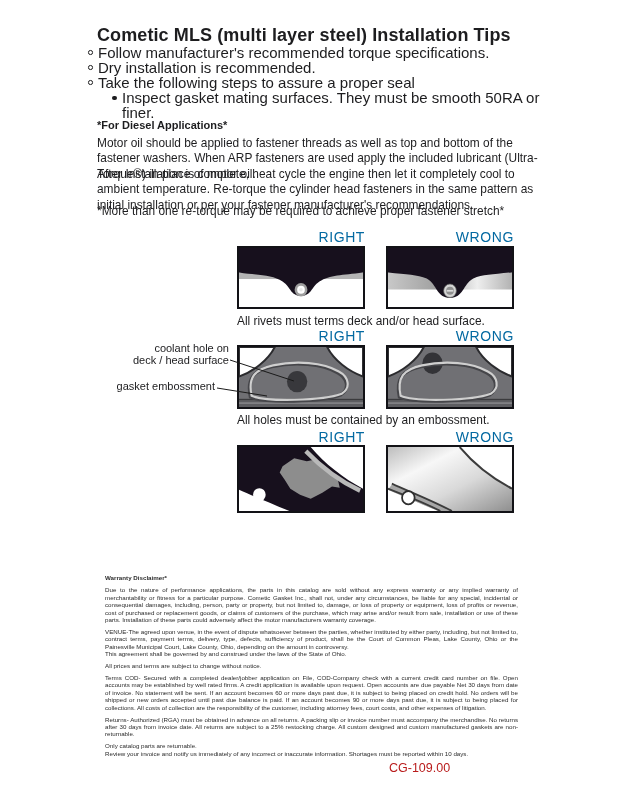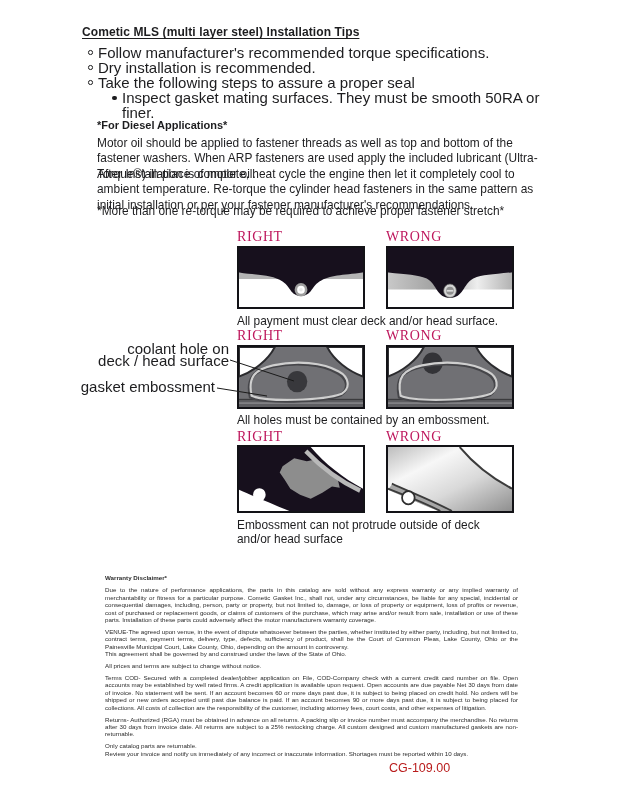--- a/index.html
+++ b/index.html
@@ -4,49 +4,49 @@
 <style>
   * { margin:0; padding:0; box-sizing:border-box; }
   html,body { background:#ffffff; }
   .page {
     position:relative; width:618px; height:800px; margin:0 auto;
     background:#ffffff; overflow:hidden;
     font-family:"Liberation Sans", sans-serif; color:#1d1d1f;
   }
   
   .title {
-    position:absolute; left:82px; top:25px;
-    font-size:12px; font-weight:bold;
-    text-decoration:underline; text-underline-offset:2px;
+    position:absolute; left:97px; top:25px;
+    font-size:18px; font-weight:bold;
+    text-underline-offset:2px;
     letter-spacing:0.1px;
   }
   .bullets { position:absolute; left:88px; top:45px; width:460px; font-size:15px; }
   .b { position:relative; padding-left:10px; line-height:15px; }
   .b.sub { margin-left:24px; }
   .dot-o {
     position:absolute; left:0; top:5px; width:4.5px; height:4.5px;
     border:1px solid #1d1d1f; border-radius:50%;
   }
   .dot-f {
     position:absolute; left:0; top:5.5px; width:4.5px; height:4.5px;
     background:#1d1d1f; border-radius:50%;
   }
   
   .diesel-heading { position:absolute; left:97px; top:119px; font-size:11px; font-weight:bold; }
   .para { position:absolute; left:97px; width:452px; font-size:11.9px; line-height:15.3px; }
   #para1 { top:136px; }
   #para2 { top:167px; }
   .note  { position:absolute; left:97px; top:204px; font-size:11.9px; }
   
-  .dg-label { position:absolute; width:128px; text-align:left; font-size:14px; letter-spacing:0.6px; color:#be185d;font-family:Liberation Serif, serif; }
+  .dg-label { position:absolute; width:128px; text-align:right; font-size:14px; letter-spacing:0.6px; color:#0369a1; }
   .panel { position:absolute; width:128px; border:2.5px solid #121216; background:#fff; }
   .panel svg { display:block; width:100%; height:100%; }
   .caption { position:absolute; font-size:11.9px; color:#1d1d1f; }
   .caption.center { text-align:left; }
-  .side-label { position:absolute; text-align:right; font-size:15px; line-height:11.5px; color:#1d1d1f; }
+  .side-label { position:absolute; text-align:right; font-size:11px; line-height:11.5px; color:#1d1d1f; }
   #pointer-overlay { position:absolute; left:0; top:0; width:618px; height:800px; pointer-events:none; }
   
   .footer-code { position:absolute; left:389px; top:761px; font-size:12.5px; color:#b91c1c; }
   
   .legal { position:absolute; left:105px; top:574px; width:413px; font-size:6.2px; line-height:7.4px; color:#2b2b2b; }
   .legal .lg-heading { font-weight:bold; margin-bottom:5px; }
   .legal p { text-align:justify; margin-bottom:4.5px; }
   .legal p.tight { margin-bottom:0; }
 </style>
 </head>
@@ -107,21 +107,21 @@
       <rect x="0" y="0" width="128" height="58" fill="#ffffff"></rect>
       <rect x="0" y="24" width="128" height="17" fill="url(#g-deck)"></rect>
       <rect x="0" y="41" width="128" height="17" fill="#ffffff"></rect>
       <path d="M0,0 H128 V24 C108,26 98,26 88,30 C77,36 78,49 64,49 C50,49 51,36 40,30 C30,26 20,26 0,24 Z" fill="#17101d"></path>
       <circle cx="64" cy="42" r="6.6" fill="#d4d4d4" stroke="#5a5a5a" stroke-width="0.7"></circle>
       <circle cx="64" cy="42" r="4" fill="#8f8f8f"></circle>
       <rect x="60.6" y="41.2" width="6.8" height="1.7" fill="#d9d9d9"></rect>
     </svg>
   </div>
 
-  <div class="caption" style="left:237px; top:314px;">All payment must clear deck and/or head surface.</div>
+  <div class="caption" style="left:237px; top:314px;">All rivets must terms deck and/or head surface.</div>
 
   <div class="dg-label" style="left:237px; top:328px;">RIGHT</div>
   <div class="dg-label" style="left:386px; top:328px;">WRONG</div>
 
   <div class="side-label" style="top:343px; right:389px;">
     <div>coolant hole on</div>
     <div>deck / head surface</div>
   </div>
   <div class="side-label" style="top:381px; right:403px;">gasket embossment</div>
 
@@ -186,24 +186,20 @@
       <rect x="0" y="0" width="128" height="63" fill="#ffffff"></rect>
       <path d="M0,0 H74 C88,16 108,31 128,41 V63 H52 C32,55 14,48 0,42 Z" fill="url(#g-band)"></path>
       <path d="M74,0 C88,16 108,31 128,41" fill="none" stroke="#3c3c3c" stroke-width="2"></path>
       <path d="M0,42 C14,48 32,55 52,63 L66,63 C44,52 22,44 4,37 Z" fill="#a6a6a6"></path>
       <path d="M0,41 C16,47 34,53 54,63" fill="none" stroke="#3b3b3b" stroke-width="1.8"></path>
       <path d="M4,36 C22,44 44,52 66,63" fill="none" stroke="#3b3b3b" stroke-width="1.8"></path>
       <circle cx="21" cy="50" r="6.5" fill="#ffffff" stroke="#2e2e2e" stroke-width="1.8"></circle>
     </svg>
   </div>
 
-  <div class="caption" style="left:237px; top:518px; width:280px;">
-    <div>Embossment can not protrude outside of deck</div>
-    <div>and/or head surface</div>
-  </div>
 
   <div class="legal">
     <div class="lg-heading">Warranty Disclaimer*</div>
     <p>Due to the nature of performance applications, the parts in this catalog are sold without any express warranty or any implied warranty of merchantability or fitness for a particular purpose. Cometic Gasket Inc., shall not, under any circumstances, be liable for any special, incidental or consequential damages, including, person, party or property, but not limited to, damage, or loss of property or equipment, loss of profits or revenue, cost of purchased or replacement goods, or claims of customers of the purchase, which may arise and/or result from sale, installation or use of these parts. Installation of these parts could adversely affect the motor manufacturers warranty coverage.</p>
     <p class="tight">VENUE-The agreed upon venue, in the event of dispute whatsoever between the parties, whether instituted by either party, including, but not limited to, contract terms, payment terms, delivery, type, defects, sufficiency of product, shall be the Court of Common Pleas, Lake County, Ohio or the Painesville Municipal Court, Lake County, Ohio, depending on the amount in controversy.</p>
     <p>This agreement shall be governed by and construed under the laws of the State of Ohio.</p>
     <p>All prices and terms are subject to change without notice.</p>
     <p>Terms COD- Secured with a completed dealer/jobber application on File, COD-Company check with a current credit card number on file. Open accounts may be established by well rated firms. A credit application is available upon request. Open accounts are due payable Net 30 days from date of invoice. No statement will be sent. If an account becomes 60 or more days past due, it is subject to being placed on credit hold. No orders will be shipped or new orders accepted until past due balance is paid. If an account becomes 90 or more days past due, it is subject to being placed for collections. All costs of collection are the responsibility of the customer, including attorney fees, court costs, and other expenses of litigation.</p>
     <p>Returns- Authorized (RGA) must be obtained in advance on all returns. A packing slip or invoice number must accompany the merchandise. No returns after 30 days from invoice date. All returns are subject to a 25% restocking charge. All custom designed and custom manufactured gaskets are non-returnable.</p>
     <p class="tight">Only catalog parts are returnable.</p>

